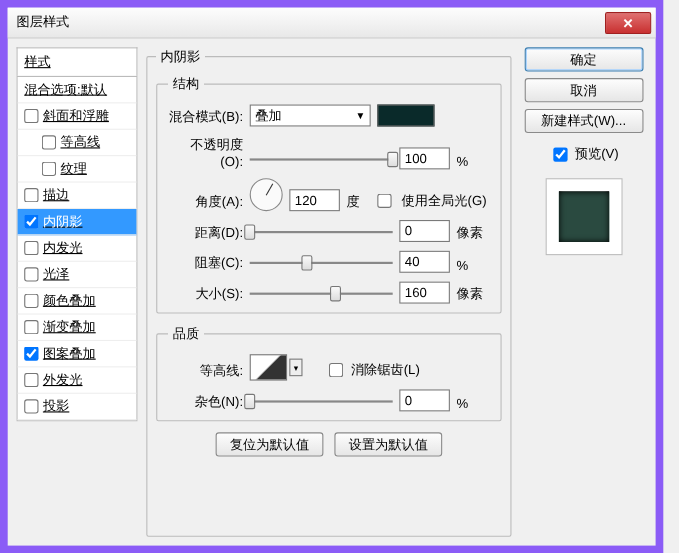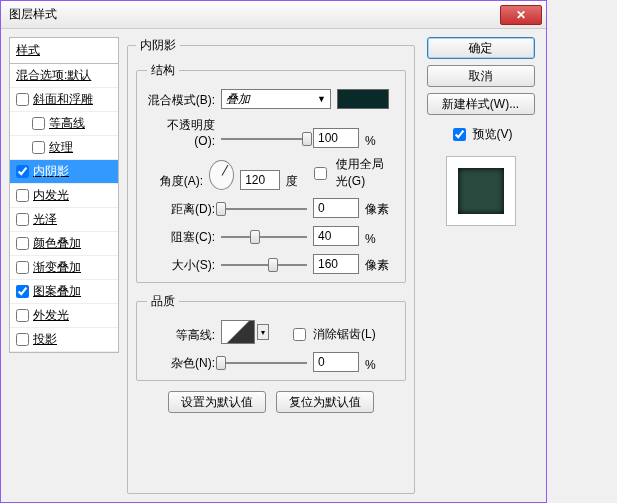--- a/index.html
+++ b/index.html
@@ -1,17 +1,17 @@
 <!DOCTYPE html>
 <html><head>
 <meta charset="utf-8">
 <style>
 * { box-sizing: border-box; font-family: "Microsoft YaHei", SimSun, Arial, sans-serif; font-size: 12px; }
 body { margin: 0; background: #f0f0f0; }
-.window { width: 547px; height: 503px; background: #f0f0f0; border: 1px solid #8b5cf6; position: relative; }
+.window { width: 603px; height: 503px; background: #f0f0f0; border: 7px solid #8b5cf6; position: relative; }
 .titlebar { height: 28px; background: linear-gradient(#fdfdfd, #e8e8e8); border-bottom: 1px solid #ccc; display: flex; align-items: center; padding: 0 4px; }
 .titlebar .title { flex: 1; padding-left: 4px; }
 .close-btn { width: 42px; height: 20px; background: linear-gradient(#e07070, #c83030); border: 1px solid #a02020; border-radius: 2px; color: #fff; display: flex; align-items: center; justify-content: center; cursor: pointer; font-weight: bold; }
 .body { position: absolute; top: 28px; left: 0; right: 0; bottom: 0; display: flex; padding: 8px; gap: 8px; }
 .left-panel { width: 110px; display: flex; flex-direction: column; text-decoration: underline; }
 .left-header { border: 1px solid #bbb; border-bottom: none; background: #fff; padding: 4px 6px; }
 .left-list { border: 1px solid #bbb; background: #fff; flex: 0 0 auto; }
 .left-item { padding: 3px 6px; border-bottom: 1px solid #eee; display: flex; align-items: center; gap: 4px; cursor: pointer; }
 .left-item.sub { padding-left: 22px; }
 .left-item.selected { background: #3399ff; color: #fff; }
@@ -21,21 +21,21 @@
 .btn { width: 108px; height: 22px; background: linear-gradient(#fdfdfd, #e6e6e6); border: 1px solid #8a8a8a; border-radius: 3px; cursor: pointer; display: flex; align-items: center; justify-content: center; }
 .btn.default { border: 1px solid #3c7fb1; box-shadow: 0 0 0 1px #a4d1ff inset; }
 .preview-row { display: flex; align-items: center; gap: 4px; margin-top: 4px; }
 .preview-box { width: 70px; height: 70px; border: 1px solid #bbb; background: #fff; display: flex; align-items: center; justify-content: center; margin-top: 6px; }
 .preview-swatch { width: 46px; height: 46px; background: #2a4a40; box-shadow: inset 0 0 6px #000; }
 fieldset { border: 1px solid #bbb; border-radius: 2px; margin: 0 0 10px 0; padding: 10px 10px 0 10px; }
 legend { padding: 0 4px; }
 .outer-fieldset { border: 1px solid #bbb; padding: 8px; height: 100%; }
 .row { display: flex; align-items: flex-end; margin-bottom: 8px; gap: 6px; }
 .row .lbl { width: 68px; text-align: right; }
-.select { height: 20px; border: 1px solid #7a7a7a; background: #fff; display: flex; align-items: center; padding: 0 4px; gap: 4px; cursor: pointer; font-style: italic; }
+.select { height: 20px; border: 1px solid #7a7a7a; background: #fff; display: flex; align-items: center; padding: 0 4px; gap: 4px; cursor: pointer; }
 .select .arrow { margin-left: auto; font-size: 9px; }
 .color-swatch { width: 52px; height: 20px; background: #0a2a2a; border: 1px solid #666; cursor: pointer; }
 .slider { flex: 1; height: 18px; position: relative; display: flex; align-items: center; }
 .slider-track { height: 2px; background: #888; width: 100%; position: relative; }
 .slider-thumb { position: absolute; top: -6px; width: 10px; height: 14px; background: linear-gradient(#fafafa,#ddd); border: 1px solid #777; border-radius: 2px; transform: translateX(-50%); }
 .numbox { width: 46px; height: 20px; border: 1px solid #7a7a7a; background: #fff; padding: 0 4px; display: flex; align-items: center; }
 .unit { width: 30px; }
 .angle-dial { width: 30px; height: 30px; border: 1px solid #888; border-radius: 50%; background: #fafafa; position: relative; }
 .angle-dial::after { content:""; position:absolute; width:12px; height:1px; background:#333; top:50%; left:50%; transform-origin:left center; transform: rotate(-60deg); }
 .contour-box { width: 34px; height: 24px; border: 1px solid #7a7a7a; background: linear-gradient(135deg,#fff 0%,#fff 48%,#333 52%,#333 100%); cursor: pointer; position: relative; }
@@ -66,20 +66,24 @@
             <span>斜面和浮雕</span>
           </div>
           <div class="left-item sub">
             <input type="checkbox" style="">
             <span>等高线</span>
           </div>
           <div class="left-item sub">
             <input type="checkbox" style="">
             <span>纹理</span>
           </div>
+          <div class="left-item">
+            <input type="checkbox" style="">
+            <span>描边</span>
+          </div>
           <div class="left-item selected">
             <input type="checkbox" checked="" style="">
             <span>内阴影</span>
           </div>
           <div class="left-item">
             <input type="checkbox" style="">
             <span>内发光</span>
           </div>
           <div class="left-item">
             <input type="checkbox" style="">
@@ -203,24 +207,24 @@
                 </div>
               </div>
             <div class="numbox">
                 <span>0</span>
               </div>
             <span class="unit">%</span>
           </div>
         </fieldset>
         <div class="btn-row">
           <div class="btn-small">
+              <span>复位为默认值</span>
+            </div>
+          <div class="btn-small">
               <span>设置为默认值</span>
-            </div>
-          <div class="btn-small">
-              <span>复位为默认值</span>
             </div>
         </div>
       </fieldset>
     </div>
 
     <div class="right-panel">
       <div class="btn default">
           <span>确定</span>
         </div>
       <div class="btn">

